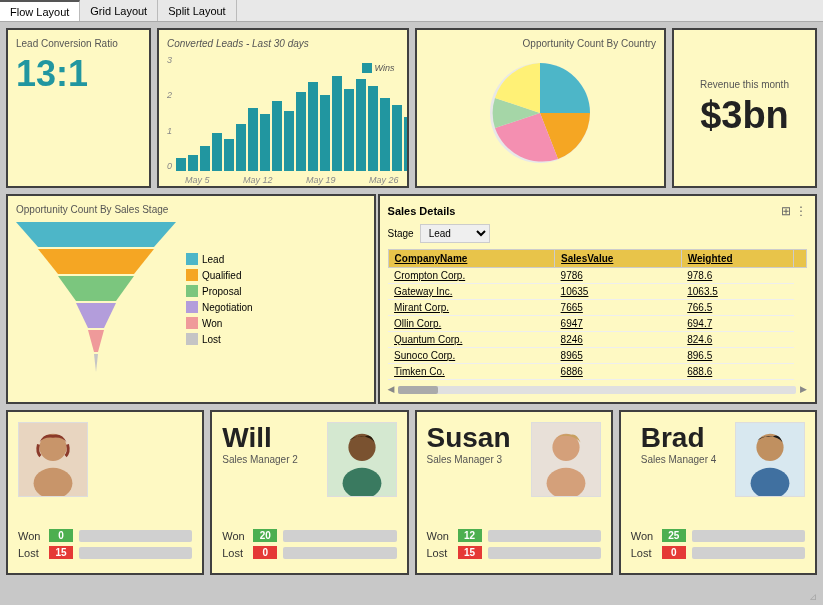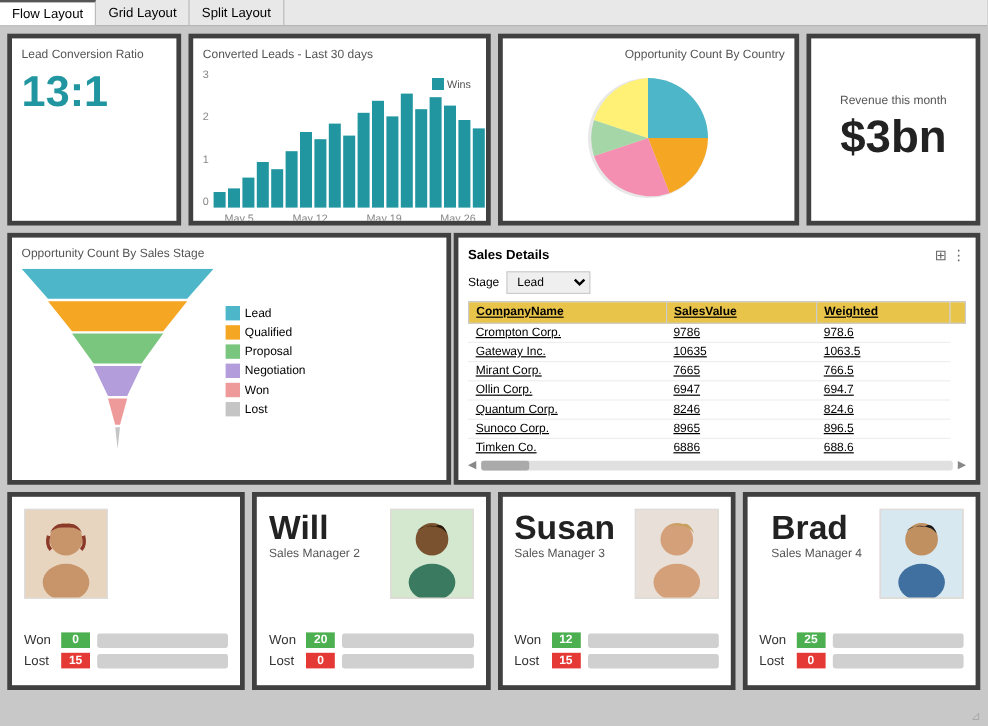--- a/index.html
+++ b/index.html
@@ -36,33 +36,33 @@
       height: calc(605px - 22px);
     }
 
     
     .row1 {
       display: flex;
       gap: 6px;
       height: 160px;
     }
     .card {
-      background: #ffffff;
-      border: 4px solid #404040;
+      background: #fef9c3;
+      border: 2px solid #404040;
       padding: 8px;
       position: relative;
       overflow: hidden;
     }
     .card-title {
       font-size: 10px;
       color: #555;
       margin-bottom: 4px;
     }
     .card-lead { width: 145px; }
-    .card-bar { flex: 1; }
+    .card-bar { flex: 1; font-style: italic; }
     .card-pie { flex: 1; text-align: right; }
     .card-revenue { width: 145px; display: flex; flex-direction: column; justify-content: center; align-items: center; }
 
     .big-ratio { font-size: 36px; font-weight: bold; color: #2196a0; margin: 4px 0; }
     .ratio-desc { font-size: 10px; color: #555; }
     .revenue-amount { font-size: 38px; font-weight: bold; color: #222; }
 
     
     .pie-container { display: flex; justify-content: center; align-items: center; height: 120px; }
 

